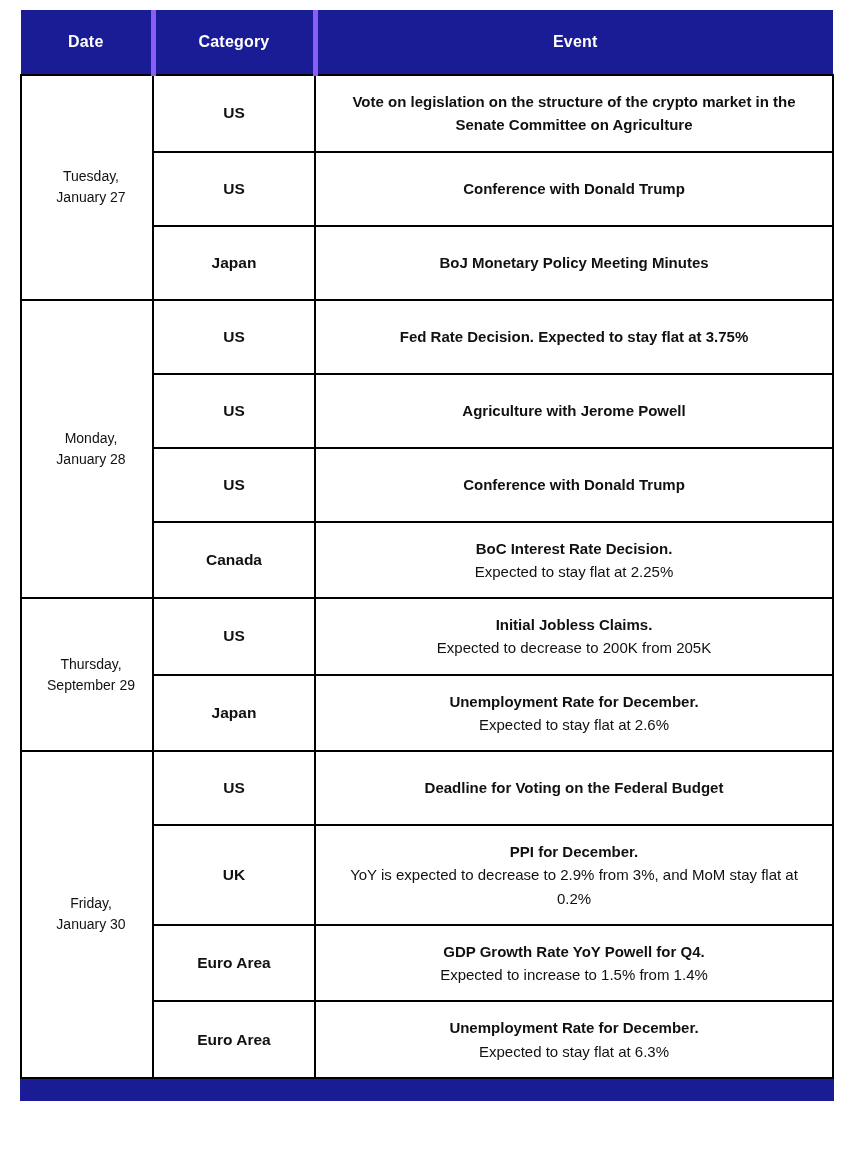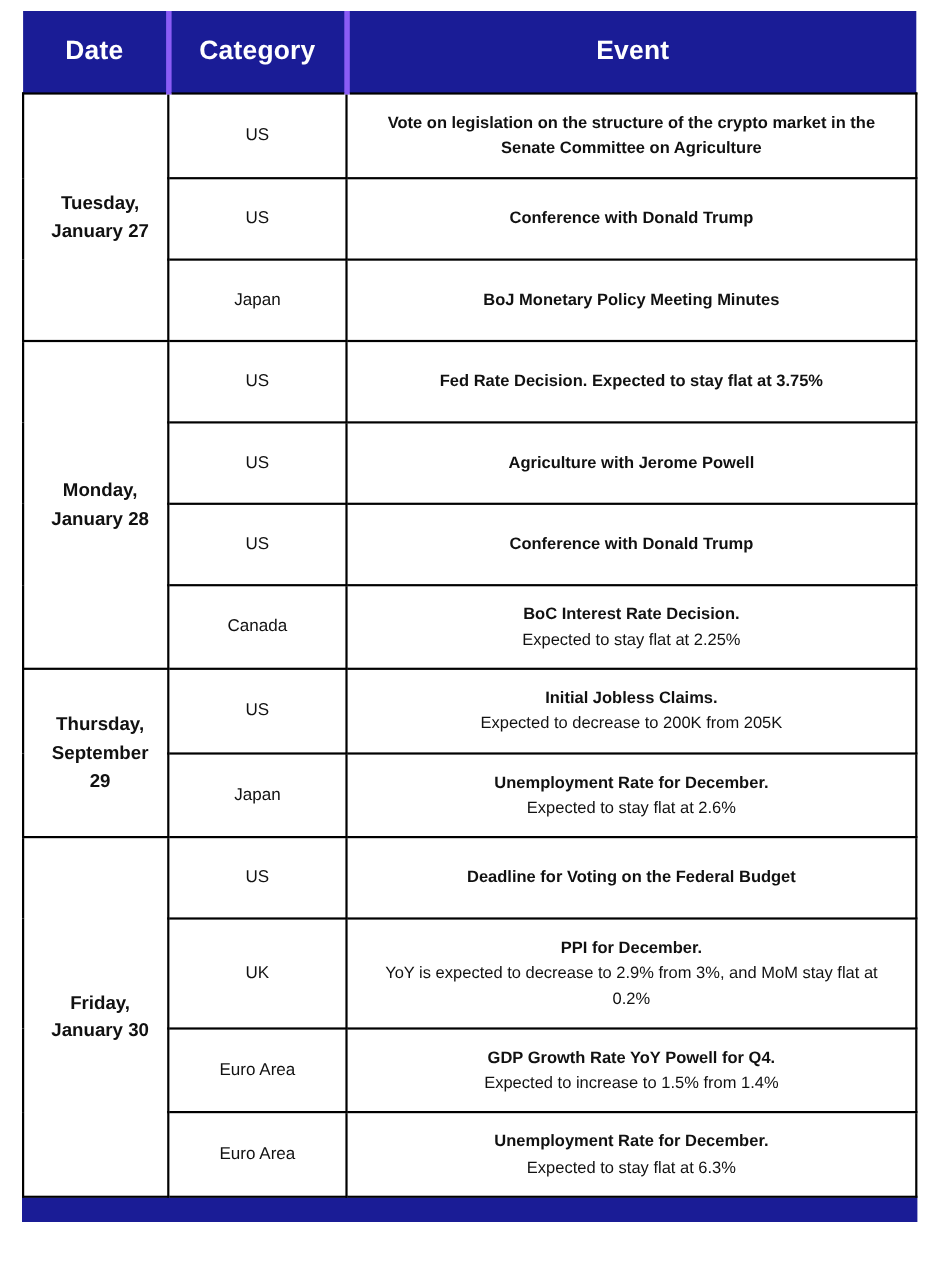--- a/index.html
+++ b/index.html
@@ -22,46 +22,46 @@
     border-collapse:collapse;
     width:100%;
     table-layout:fixed;
   }
   col.c-date{width:132px;}
   col.c-cat{width:162px;}
   col.c-event{width:auto;}
   thead th{
     background:var(--header-bg);
     color:var(--header-text);
-    font-size:24px;
+    font-size:16px;
     font-weight:bold;
     padding:23px 8px;
     letter-spacing:0.2px;
   }
   thead th + th{
     border-left:5px solid #8b5cf6;
   }
   tbody td{
     border:2px solid var(--border);
     text-align:center;
     vertical-align:middle;
     padding:18px 14px;
     font-size:15px;
     background:#ffffff;
   }
   tbody tr{height:74px;}
   td.date-cell{
-    font-weight:bold;
-    font-size:17px;
+    font-weight:normal;
+    font-size:14px;
     line-height:1.5;
     white-space:pre-line;
     padding-left:22px;
   }
   td.category-cell{
-    font-weight:normal;
+    font-weight:bold;
     font-size:15.5px;
   }
   td.event-cell{
     padding:14px 30px;
   }
   .event-title{
     font-weight:bold;
     line-height:1.55;
   }
   .event-detail{

